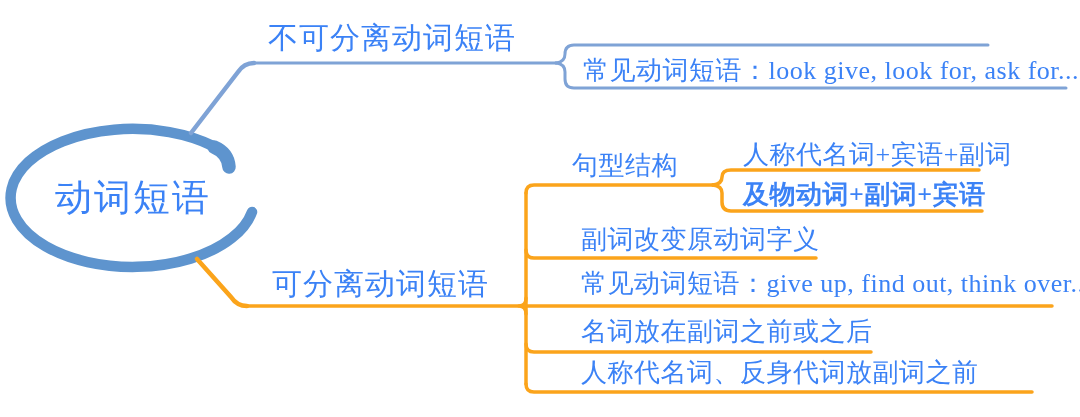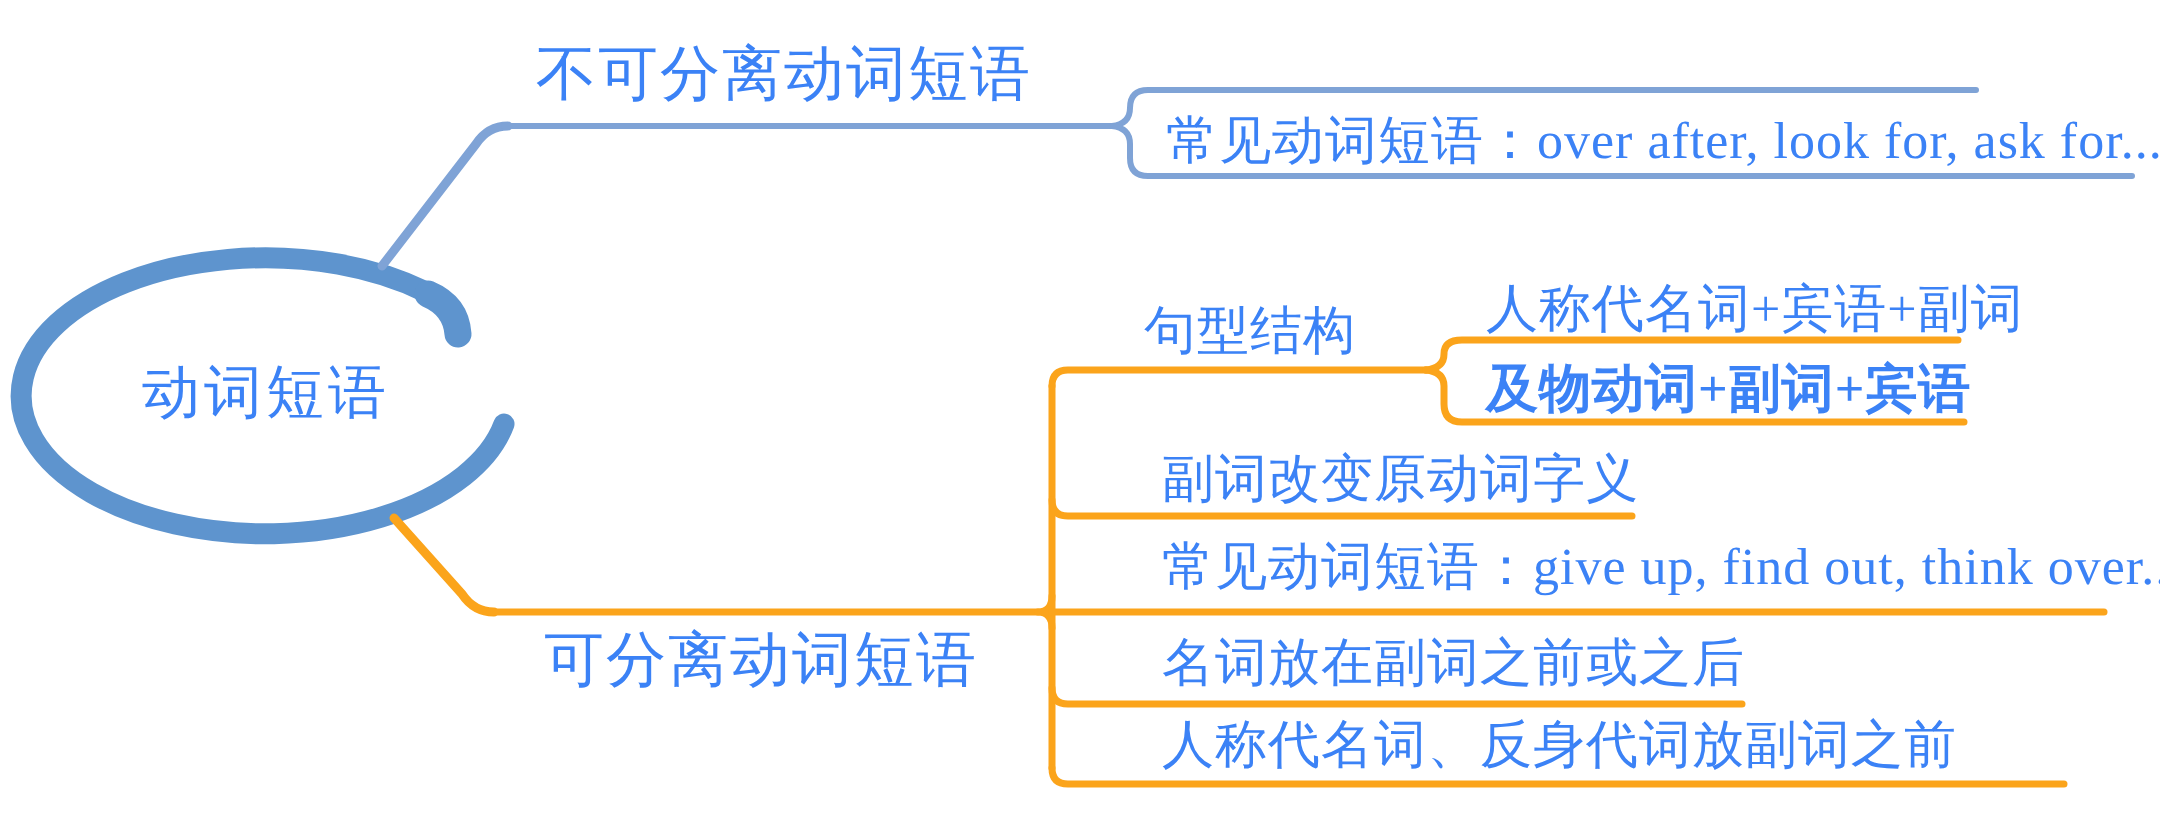--- a/index.html
+++ b/index.html
@@ -7,21 +7,21 @@
     width:1080px;height:417px;overflow:hidden;position:relative;
     background:#ffffff;
     font-family:"Liberation Serif","DejaVu Serif",serif;
   }
   .canvas{position:absolute;left:0;top:0;width:1080px;height:417px;}
   svg.lines{position:absolute;left:0;top:0;}
   svg .ln{fill:none;stroke-linecap:round;stroke-linejoin:round;}
   .label{
     position:absolute;color:#3b82f6;white-space:nowrap;line-height:1.1;
   }
-  .central{font-size:29px;letter-spacing:2px;transform:translate(-50%,-50%);}
+  .central{font-size:37px;letter-spacing:2px;transform:translate(-50%,-50%);}
   .branch{font-size:30px;letter-spacing:1px;}
   .child{font-size:26px;letter-spacing:0.5px;}
 </style>
 </head>
 <body>
 
 <div class="canvas">
 
   <svg class="lines" width="1080" height="417" viewBox="0 0 1080 417">
 
@@ -42,23 +42,23 @@
     <path class="ln" stroke-width="3.5" d="M 526 306 L 1052 306" stroke="#FBA41B"></path>
     <path class="ln" stroke-width="3.5" d="M 526 344 Q 526 352 534 352 L 871 352" stroke="#FBA41B"></path>
     <path class="ln" stroke-width="3.5" d="M 526 384 Q 526 392 534 392 L 1032 392" stroke="#FBA41B"></path>
     <path class="ln" stroke-width="3.5" d="M 713 185 Q 722 184 722 177 Q 722 170 731 170 L 979 170" stroke="#FBA41B"></path>
     <path class="ln" stroke-width="3.5" d="M 713 185 Q 722 186 722 193 L 722 202 Q 722 211 731 211 L 982 211" stroke="#FBA41B"></path>
   </svg>
 
   <div class="label central" style="left:133px;top:198px;">动词短语</div>
 
   <div class="label branch" style="left:268px;top:21px;">不可分离动词短语</div>
-  <div class="label child" style="left:583px;top:57px;">常见动词短语：over after, look for, ask for...</div>
+  <div class="label child" style="left:583px;top:57px;">常见动词短语：look give, look for, ask for...</div>
 
-  <div class="label branch" style="left:272px;top:267px;margin-top:47px;">可分离动词短语</div>
+  <div class="label branch" style="left:272px;top:267px;">可分离动词短语</div>
   <div class="label child" style="left:572px;top:152px;">句型结构</div>
   <div class="label child" style="left:743px;top:141px;">人称代名词+宾语+副词</div>
   <div class="label child" style="left:743px;top:181px;font-weight:bold;">及物动词+副词+宾语</div>
   <div class="label child" style="left:581px;top:226px;">副词改变原动词字义</div>
   <div class="label child" style="left:581px;top:270px;">常见动词短语：give up, find out, think over...</div>
   <div class="label child" style="left:581px;top:318px;">名词放在副词之前或之后</div>
   <div class="label child" style="left:581px;top:359px;">人称代名词、反身代词放副词之前</div>
 
 </div>
 

